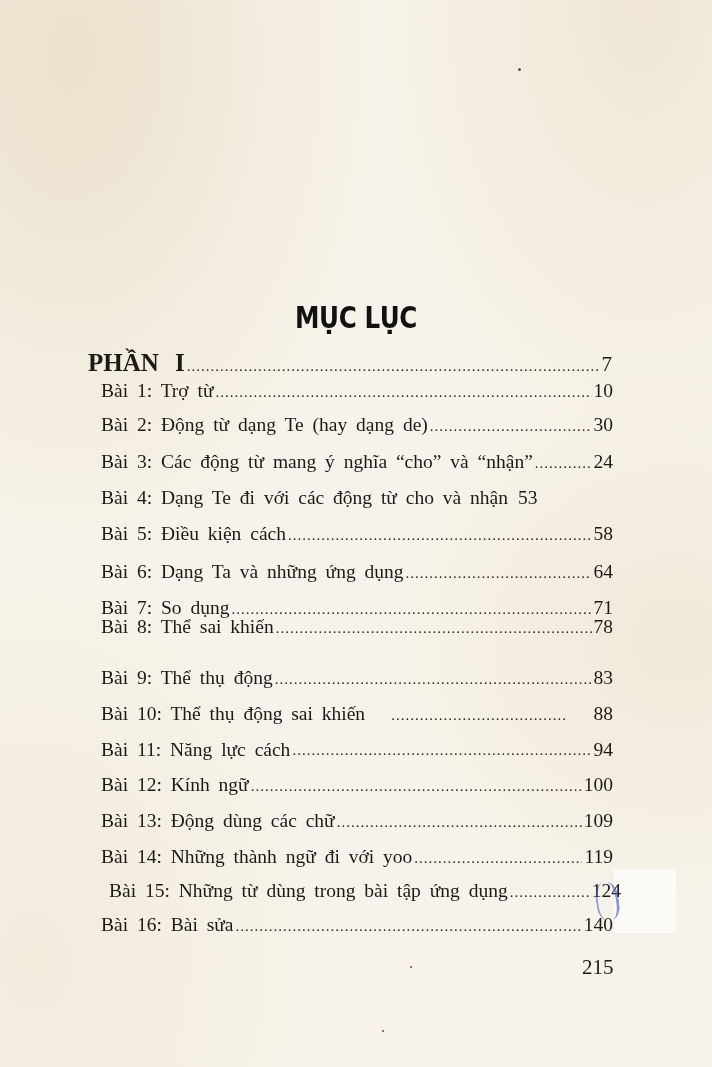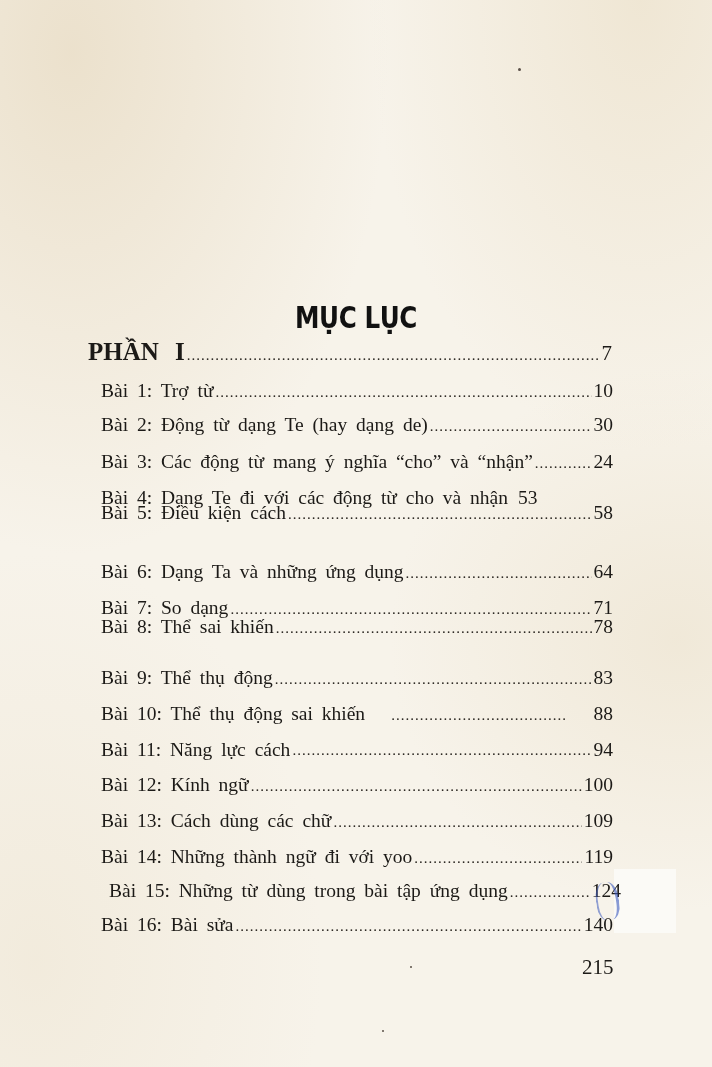--- a/index.html
+++ b/index.html
@@ -38,21 +38,21 @@
   .toc { position: absolute; left: 0; top: 0; width: 712px; }
 
   .row {
     position: absolute; display: flex; align-items: baseline;
     white-space: nowrap;
   }
   .part-row { left: 88px; width: 524px; top: 338px; font-size: 25px; font-weight: bold; }
   .lesson-row { left: 101px; width: 512px; font-size: 19.5px; }
 
   .label { flex: 0 0 auto; word-spacing: 4px; }
-  .part-row .label { word-spacing: 10px; }
+  .part-row .label { word-spacing: 10px; margin-top: 11px; }
   .dots {
     flex: 1 1 auto; overflow: hidden; margin: 0 2px;
     font-size: 15px; letter-spacing: 1px; color: #2a2620;
     font-weight: normal;
   }
   .dots::after {
     content: "..................................................................................................................................................";
   }
   .dots.none { flex: 0 0 6px; }
   .dots.none::after { content: ""; }
@@ -118,32 +118,32 @@
     <div class="row lesson-row" style="top:451px;">
       <span class="label">Bài 3: Các động từ mang ý nghĩa “cho” và “nhận”</span>
       <span class="dots"></span>
       <span class="page-num">24</span>
     </div>
     <div class="row lesson-row" style="top:487px;">
       <span class="label">Bài 4: Dạng Te đi với các động từ cho và nhận</span>
       <span class="dots none"></span>
       <span class="page-num">53</span>
     </div>
-    <div class="row lesson-row" style="top:502px;font-family:Liberation Serif, serif;">
+    <div class="row lesson-row" style="top:523px;font-family:Liberation Serif, serif;">
       <span class="label">Bài 5: Điều kiện cách</span>
       <span class="dots"></span>
       <span class="page-num">58</span>
     </div>
     <div class="row lesson-row" style="top:561px;">
       <span class="label">Bài 6: Dạng Ta và những ứng dụng</span>
       <span class="dots"></span>
       <span class="page-num">64</span>
     </div>
     <div class="row lesson-row" style="top:597px;">
-      <span class="label">Bài 7: So dạng</span>
+      <span class="label">Bài 7: So dụng</span>
       <span class="dots"></span>
       <span class="page-num">71</span>
     </div>
     <div class="row lesson-row" style="top:616px;">
       <span class="label">Bài 8: Thể sai khiến</span>
       <span class="dots"></span>
       <span class="page-num">78</span>
     </div>
     <div class="row lesson-row" style="top:667px;">
       <span class="label">Bài 9: Thể thụ động</span>
@@ -159,21 +159,21 @@
       <span class="label">Bài 11: Năng lực cách</span>
       <span class="dots"></span>
       <span class="page-num">94</span>
     </div>
     <div class="row lesson-row" style="top:774px;">
       <span class="label">Bài 12: Kính ngữ</span>
       <span class="dots"></span>
       <span class="page-num">100</span>
     </div>
     <div class="row lesson-row" style="top:810px;">
-      <span class="label">Bài 13: Cách dùng các chữ</span>
+      <span class="label">Bài 13: Động dùng các chữ</span>
       <span class="dots"></span>
       <span class="page-num">109</span>
     </div>
     <div class="row lesson-row" style="top:846px;">
       <span class="label">Bài 14: Những thành ngữ đi với yoo</span>
       <span class="dots"></span>
       <span class="page-num">119</span>
     </div>
     <div class="row lesson-row" style="top:880px;margin-left:8px;">
       <span class="label">Bài 15: Những từ dùng trong bài tập ứng dụng</span>

